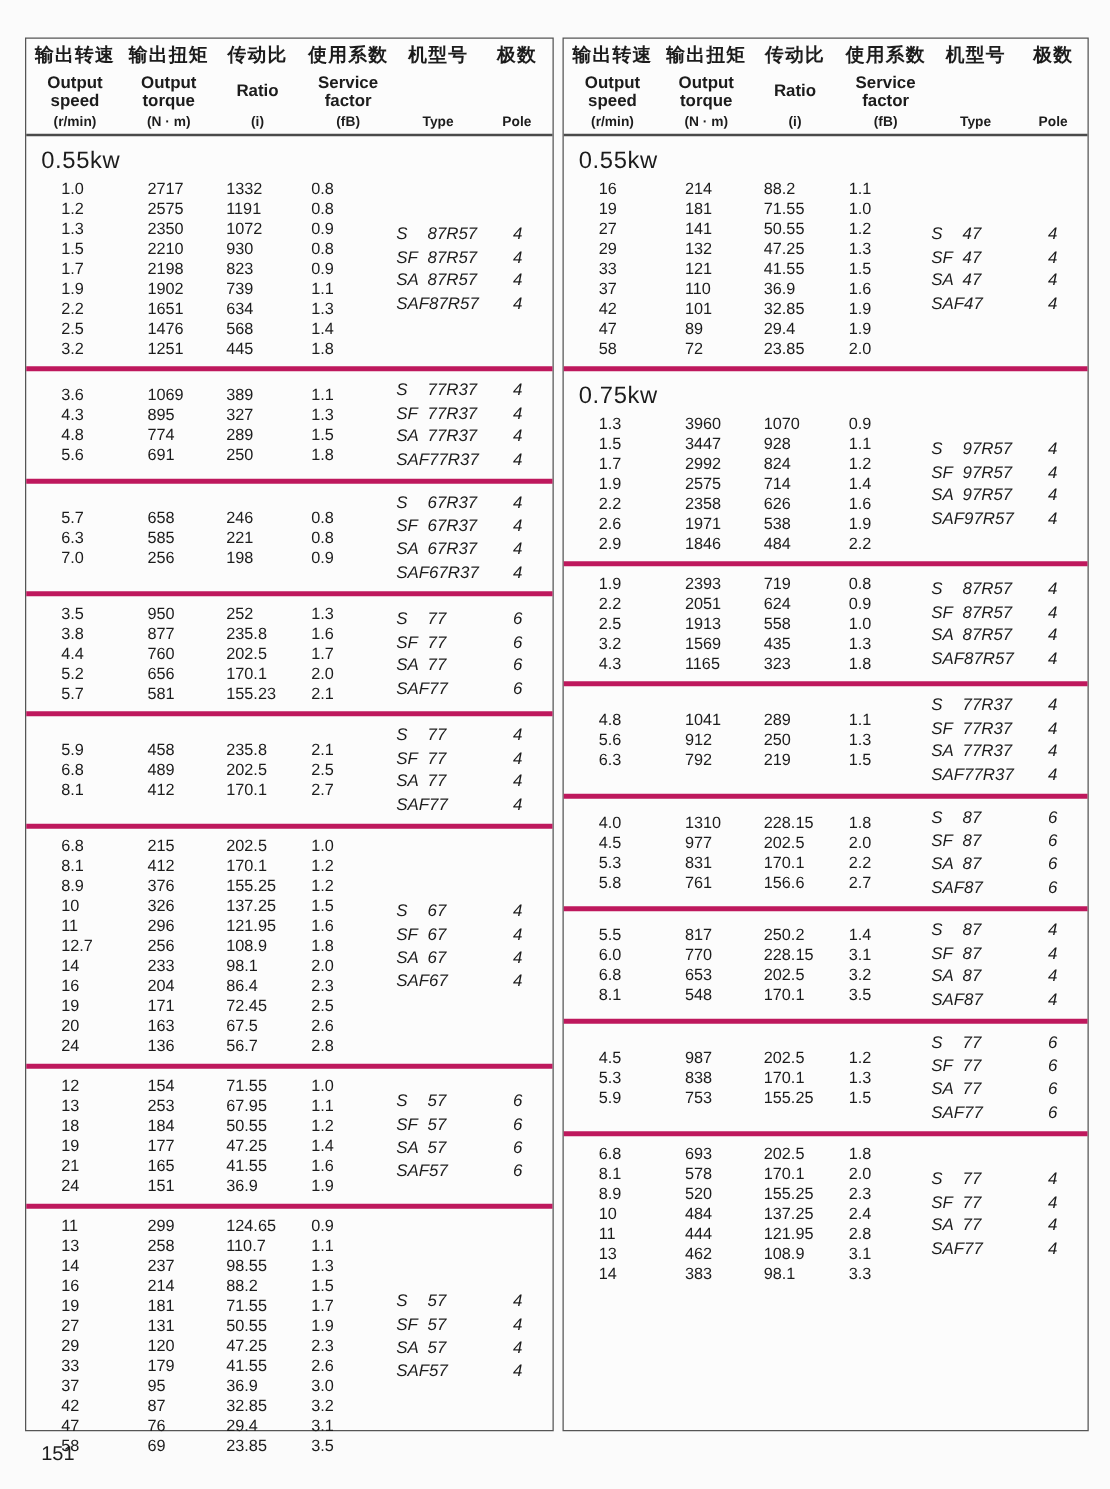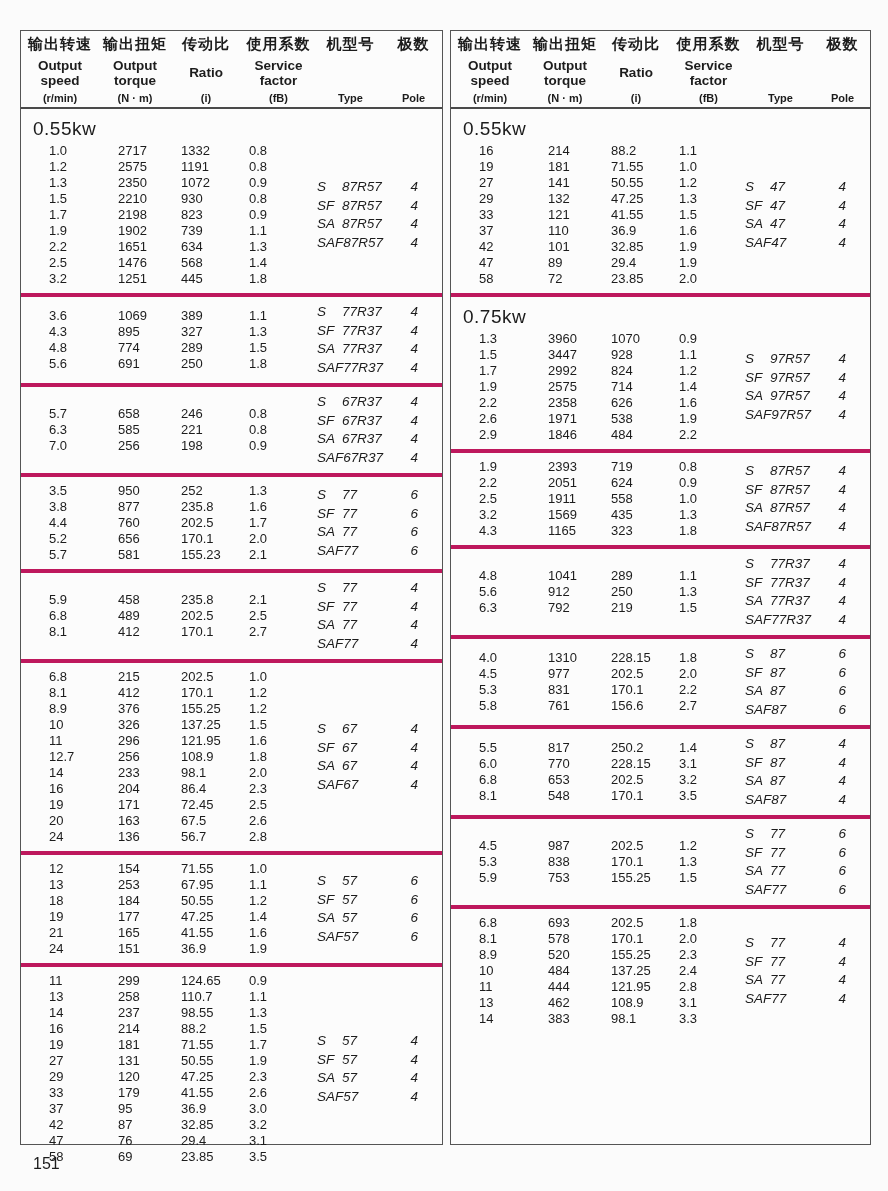--- a/index.html
+++ b/index.html
@@ -775,21 +775,21 @@
                 <span class="cell">0.8</span>
               </div>
               <div class="row">
                 <span class="cell">2.2</span>
                 <span class="cell">2051</span>
                 <span class="cell">624</span>
                 <span class="cell">0.9</span>
               </div>
               <div class="row">
                 <span class="cell">2.5</span>
-                <span class="cell">1911</span>
+                <span class="cell">1913</span>
                 <span class="cell">558</span>
                 <span class="cell">1.0</span>
               </div>
               <div class="row">
                 <span class="cell">3.2</span>
                 <span class="cell">1569</span>
                 <span class="cell">435</span>
                 <span class="cell">1.3</span>
               </div>
               <div class="row">

